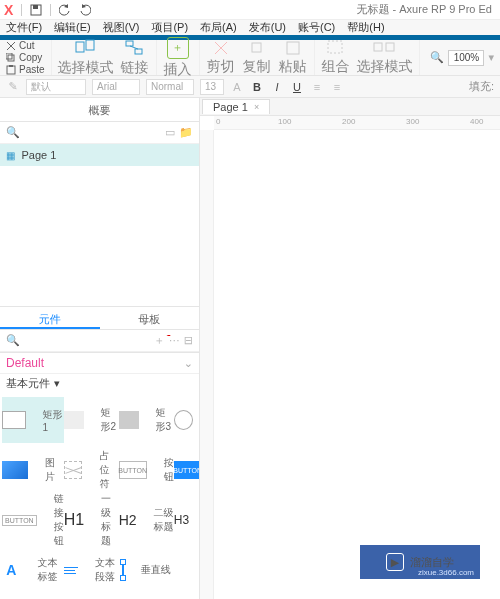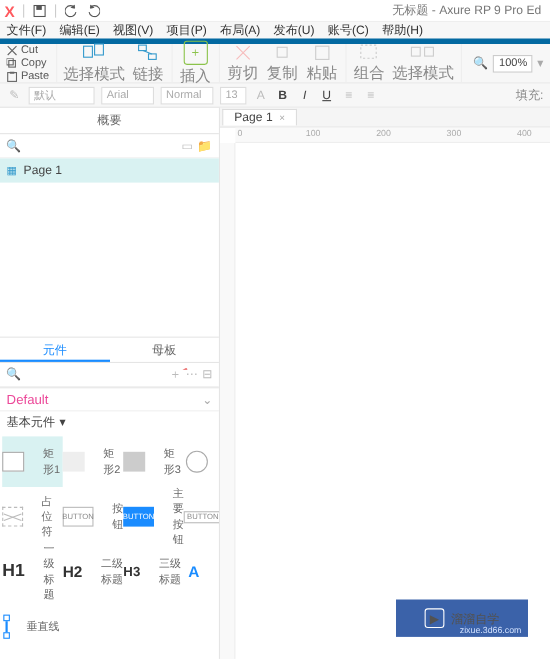--- a/index.html
+++ b/index.html
@@ -50,21 +50,21 @@
 .shape.box2{background:#eee}
 .shape.box3{background:#ccc}
 .shape.circle{border:1px solid #aaa;border-radius:50%;width:20px;height:20px;background:#fff}
 .shape.img{background:linear-gradient(135deg,#4aa3ff,#1a6fd6)}
 .shape.ph{border:1px dashed #bbb;position:relative}
 .shape.ph:before,.shape.ph:after{content:"";position:absolute;background:#bbb}
 .shape.ph:before{width:100%;height:1px;top:50%;left:0;transform:rotate(20deg)}
 .shape.ph:after{width:100%;height:1px;top:50%;left:0;transform:rotate(-20deg)}
 .shape.btn{border:1px solid #bbb;font-size:7px;color:#888;display:flex;align-items:center;justify-content:center;background:#fff}
 .shape.btnp{background:#1a8cff;color:#fff;font-size:7px;display:flex;align-items:center;justify-content:center}
-.shape.h{font-weight:bold;color:#333;font-size:14px;border:none;height:auto}
+.shape.h{font-weight:normal;color:#333;font-size:14px;border:none;height:auto}
 .shape.h1{font-size:16px}
 .shape.h2{font-size:14px}
 .shape.h3{font-size:12px}
 .shape.txtA{color:#1a8cff;font-weight:bold;font-size:14px}
 .shape.para{color:#1a8cff;display:flex;flex-direction:column;gap:2px;align-items:flex-start;width:24px}
 .shape.para i{height:1px;background:#1a8cff;width:100%;display:block}
 .shape.para i:nth-child(2){width:80%}
 .shape.para i:nth-child(3){width:90%}
 .shape.hline{height:2px;width:26px;background:#1a8cff;position:relative}
 .shape.hline:before,.shape.hline:after{content:"";position:absolute;width:4px;height:4px;border:1px solid #1a8cff;background:#fff;top:-2px}
@@ -286,20 +286,24 @@
       <div class="cell">
           <div class="shape box3"></div>
           <span class="lbl">矩形3</span>
         </div>
       <div class="cell">
           <div class="shape circle"></div>
           <span class="lbl">圆形</span>
         </div>
 
       <div class="cell">
+          <div class="shape img"></div>
+          <span class="lbl">图片</span>
+        </div>
+      <div class="cell">
           <div class="shape ph"></div>
           <span class="lbl">占位符</span>
         </div>
       <div class="cell">
           <div class="shape btn">BUTTON</div>
           <span class="lbl">按钮</span>
         </div>
       <div class="cell">
           <div class="shape btnp">BUTTON</div>
           <span class="lbl">主要按钮</span>
@@ -318,20 +322,28 @@
           <span class="lbl">二级标题</span>
         </div>
       <div class="cell">
           <div class="shape h h3">H3</div>
           <span class="lbl">三级标题</span>
         </div>
 
       <div class="cell">
           <div class="shape txtA">A</div>
           <span class="lbl">文本标签</span>
+        </div>
+      <div class="cell">
+          <div class="shape para">
+            <i></i>
+            <i></i>
+            <i></i>
+          </div>
+          <span class="lbl">文本段落</span>
         </div>
       <div class="cell">
           <div class="shape vline"></div>
           <span class="lbl">垂直线</span>
         </div>
 
       <div class="cell">
           <span class="lbl"></span>
         </div>
       <div class="cell">

